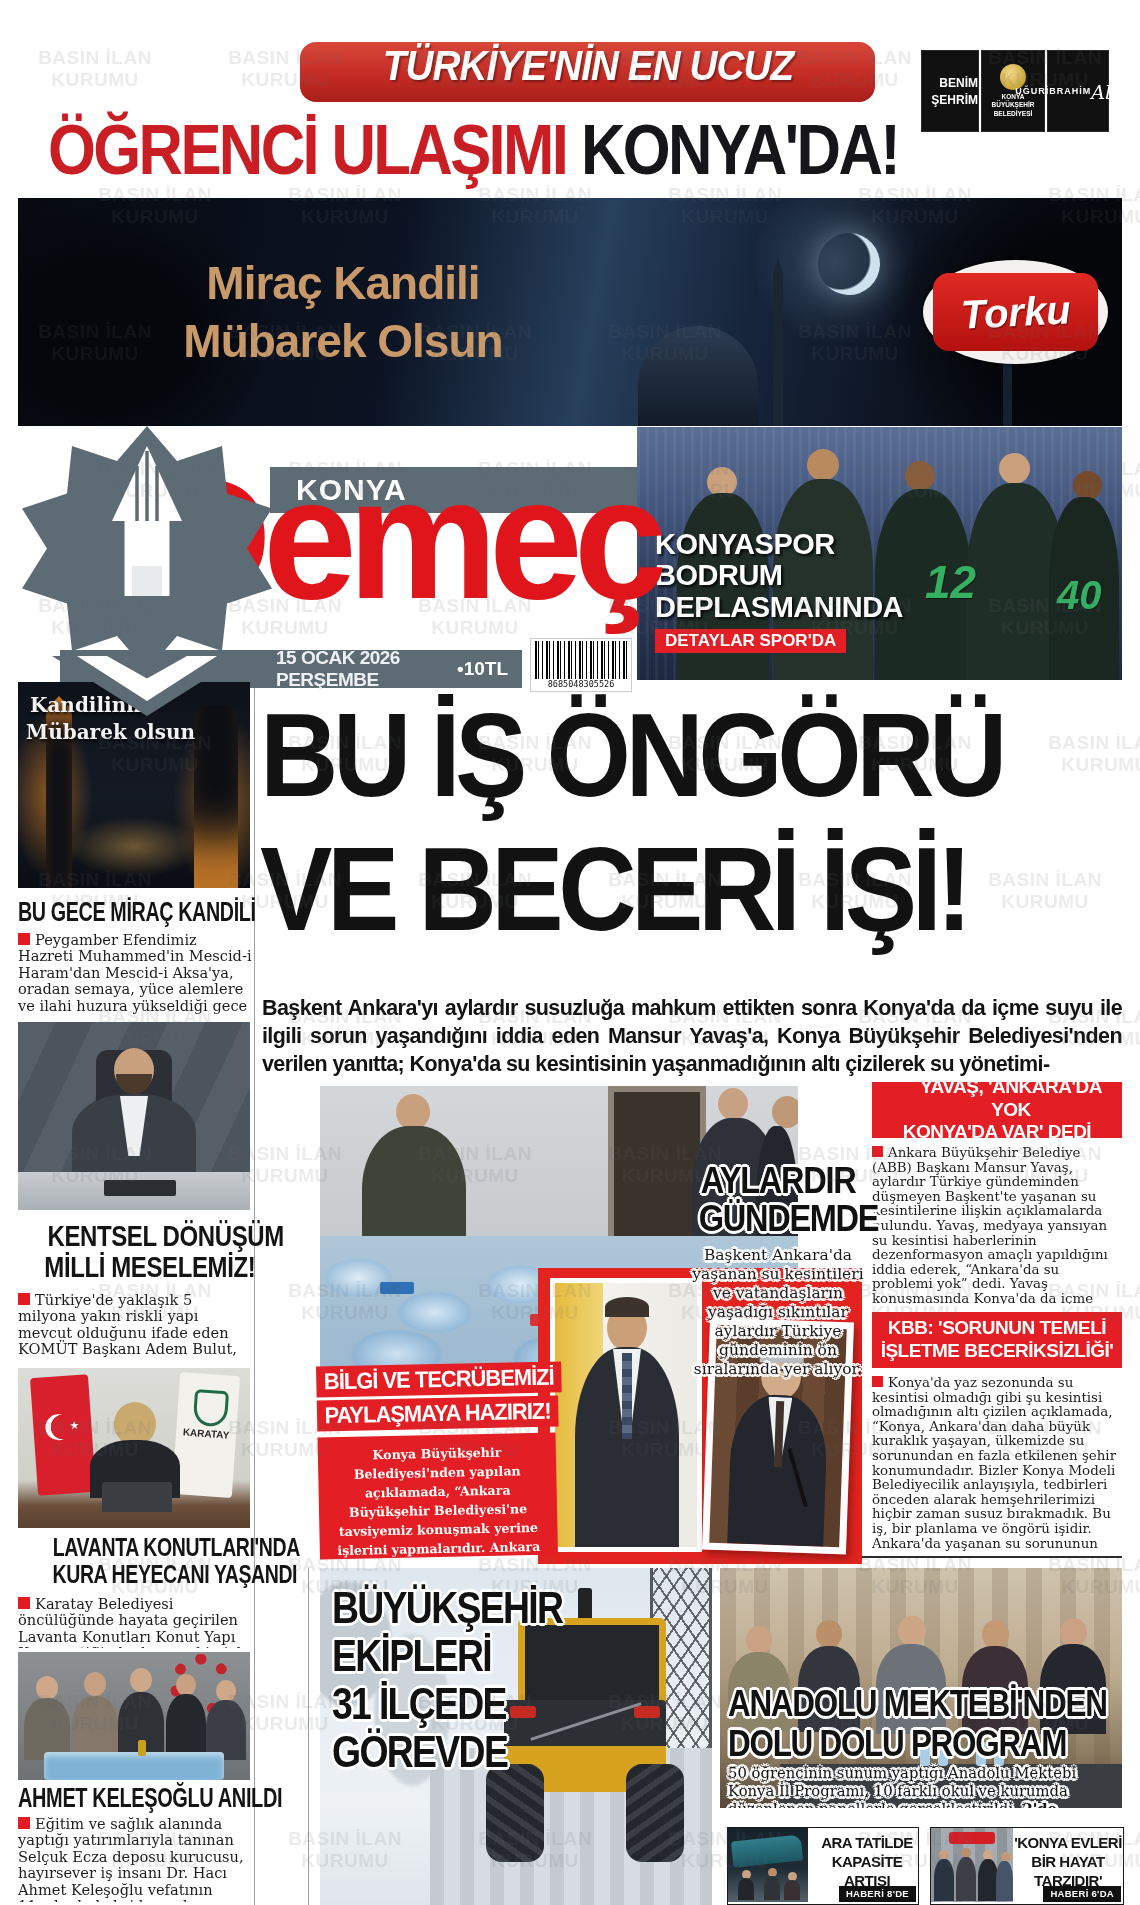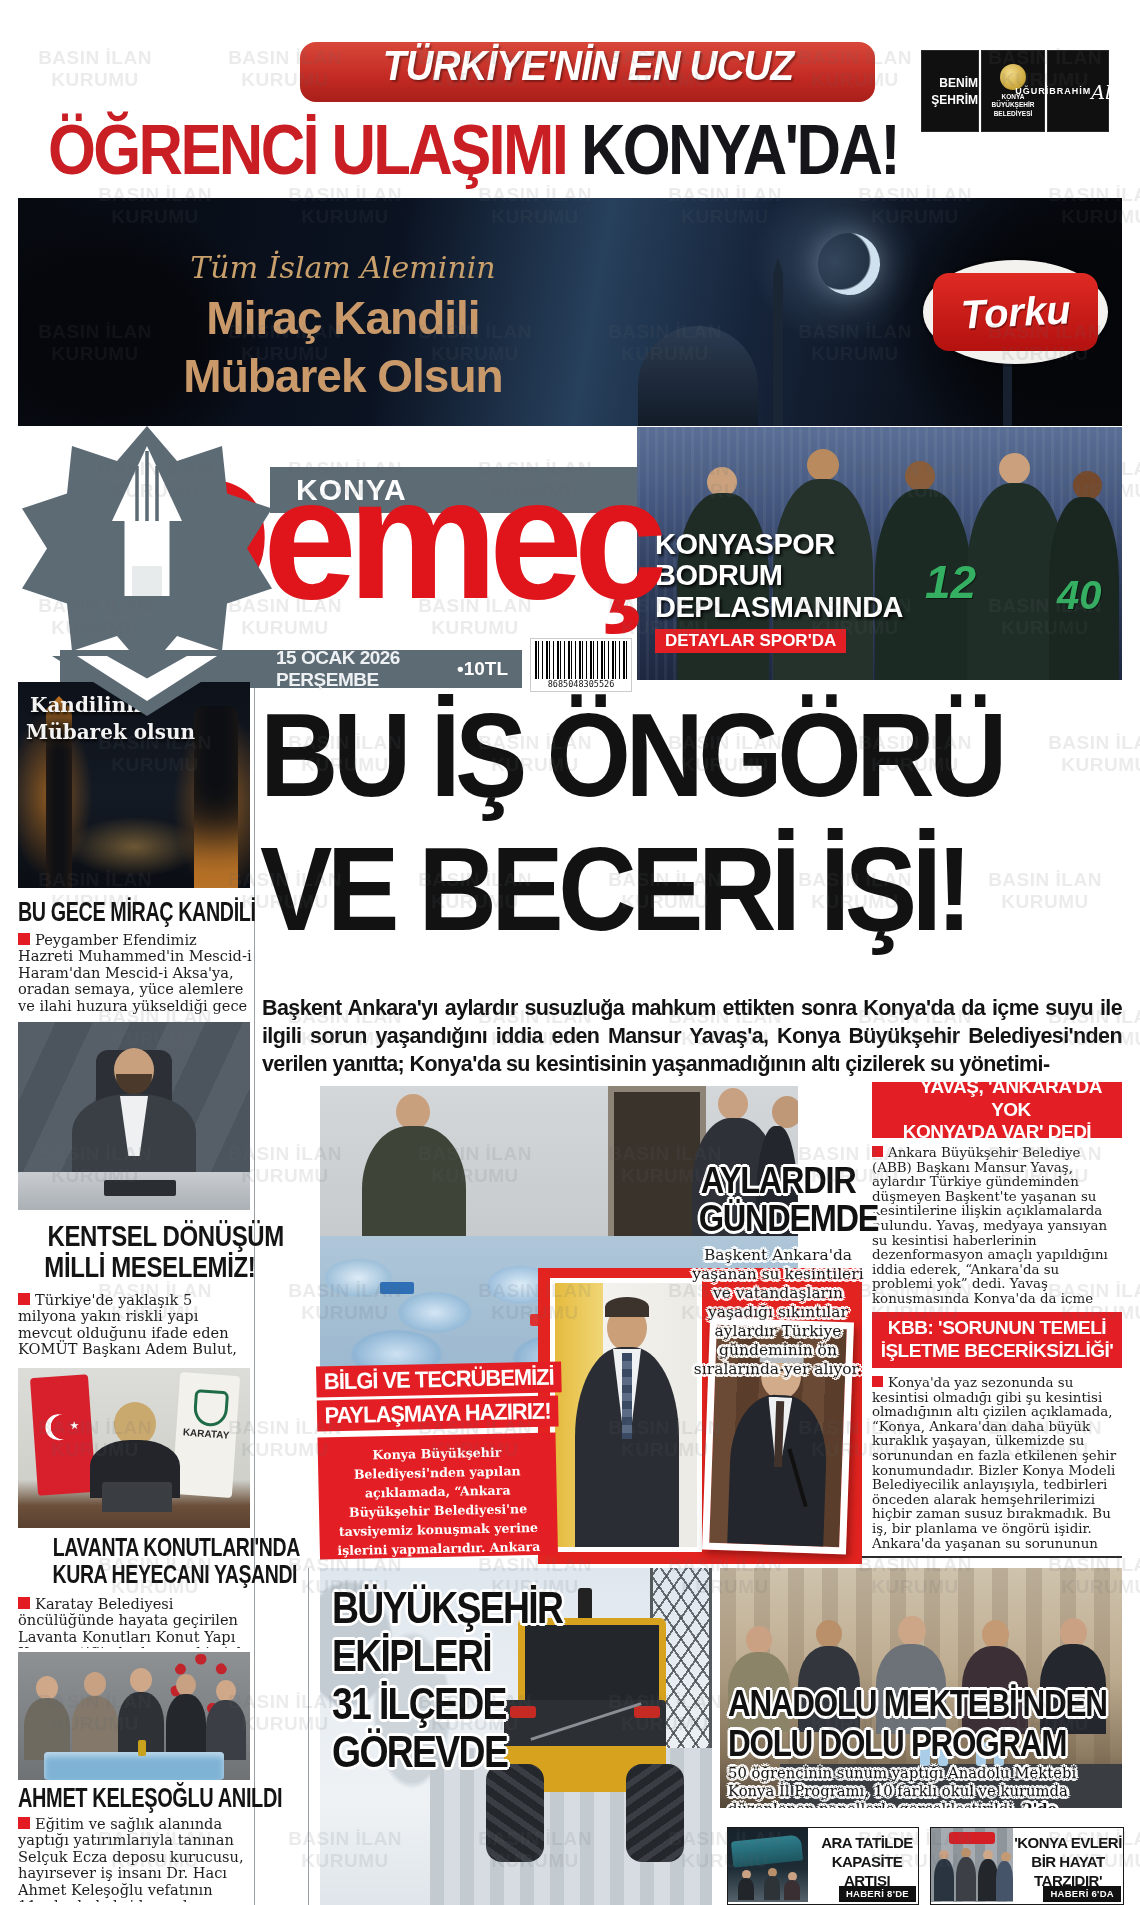--- a/index.html
+++ b/index.html
@@ -75,21 +75,20 @@
     <div class="abs" style="left:800px;top:35px;width:62px;height:62px;border-radius:50%;
                 background:radial-gradient(circle at 35% 50%, transparent 56%, #cfe0ee 60%);
                 box-shadow:0 0 28px rgba(190,215,240,.35);transform:rotate(25deg);"></div>
     <div class="abs" style="left:620px;top:128px;width:120px;height:100px;border-radius:60px 60px 0 0;
                 background:linear-gradient(180deg,#2c3c52,#121b28);"></div>
     <div class="abs" style="left:755px;top:60px;width:10px;height:168px;background:#1b2635;
                 clip-path:polygon(50% 0,100% 10%,100% 100%,0 100%,0 10%);"></div>
     <div class="abs" style="left:985px;top:78px;width:9px;height:150px;background:#16202e;
                 clip-path:polygon(50% 0,100% 10%,100% 100%,0 100%,0 10%);"></div>
     <div class="abs" style="left:95px;top:52px;width:460px;text-align:center;">
-      <div class="serif" style="color:#c9a06b;font-style:italic;font-size:30px;">Tüm İslam Aleminin</div>
       <div style="color:#c9996a;font-weight:700;font-size:46px;margin-top:6px;letter-spacing:-1px;">Miraç Kandili</div>
       <div style="color:#c9996a;font-weight:700;font-size:46px;margin-top:4px;letter-spacing:-1px;">Mübarek Olsun</div>
     </div>
     <div class="abs" style="left:905px;top:62px;width:185px;height:104px;border-radius:50%;background:#f4f2ee;
                 display:flex;align-items:center;justify-content:center;box-shadow:0 0 0 3px rgba(0,0,0,.25);">
       <div style="width:165px;height:78px;border-radius:16px;background:linear-gradient(180deg,#e02a24,#b3110f);
                   display:flex;align-items:center;justify-content:center;">
         <span style="color:#fff;font-weight:700;font-style:italic;font-size:40px;transform:rotate(-3deg);
                      text-shadow:1px 2px 0 rgba(0,0,0,.3);">Torku</span>
       </div>

